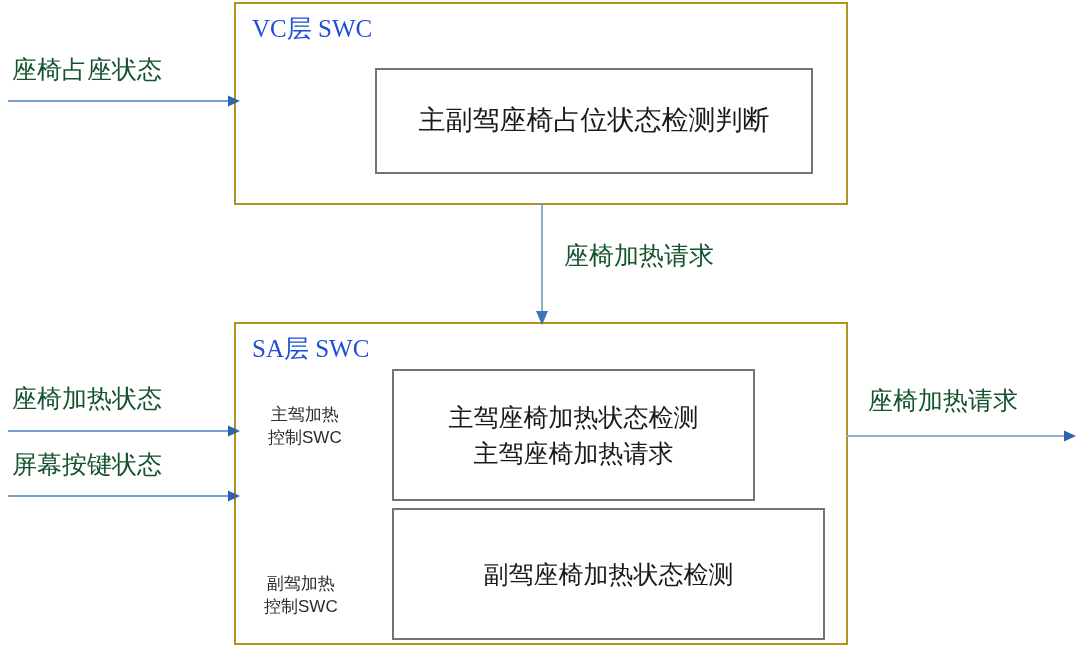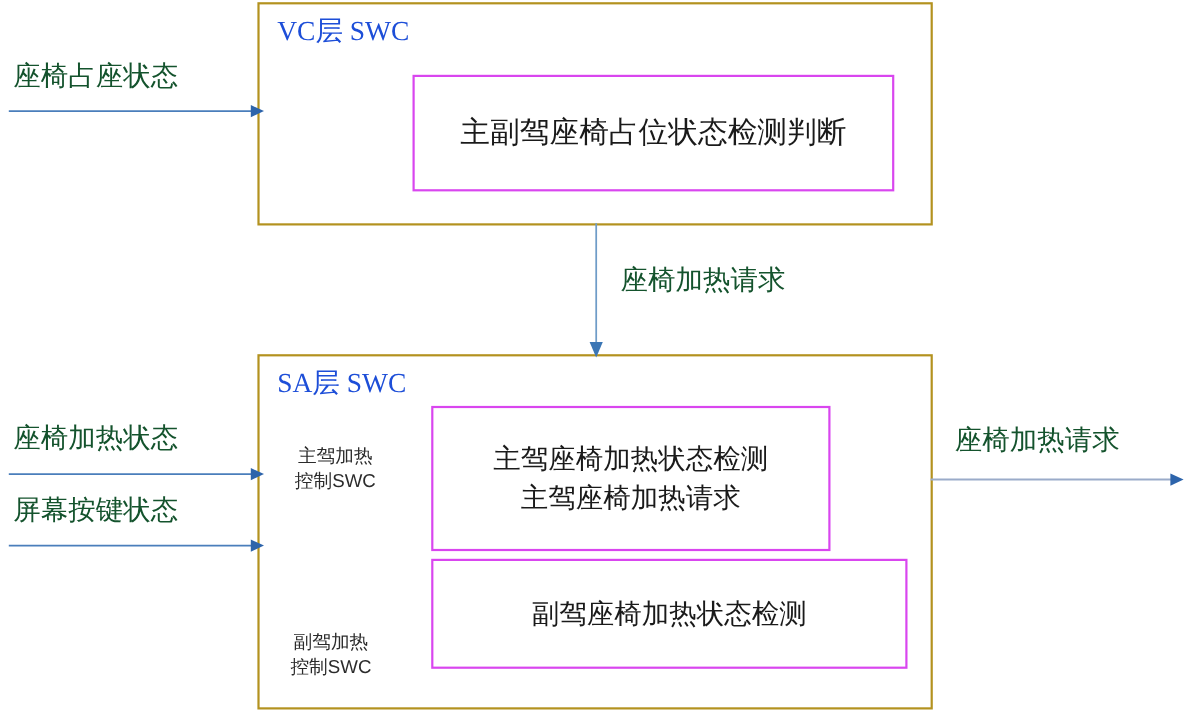--- a/index.html
+++ b/index.html
@@ -40,30 +40,30 @@
     color: #1d4ed8;
     white-space: nowrap;
   }
   #vc-layer-title { left: 252px; top: 16px; }
   #sa-layer-title { left: 252px; top: 336px; }
 
   
   .fn-box {
     position: absolute;
     box-sizing: border-box;
-    border: 2px solid #d946ef;
+    border: 2px solid #737373;
     background: #ffffff;
     display: flex;
     flex-direction: column;
     align-items: center;
     justify-content: center;
   }
   #seat-occupancy-detect-box { left: 375px; top: 68px;  width: 438px; height: 106px; }
   #driver-heat-box           { left: 392px; top: 369px; width: 363px; height: 132px; }
-  #passenger-heat-box        { left: 392px; top: 508px; width: 433px; height: 100px; }
+  #passenger-heat-box        { left: 392px; top: 508px; width: 433px; height: 132px; }
 
   .fn-line {
     font-size: 25px;
     line-height: 1.45;
     white-space: nowrap;
     color: #1a1a1a;
   }
   .fn-line.big { font-size: 27px; }
 
   

